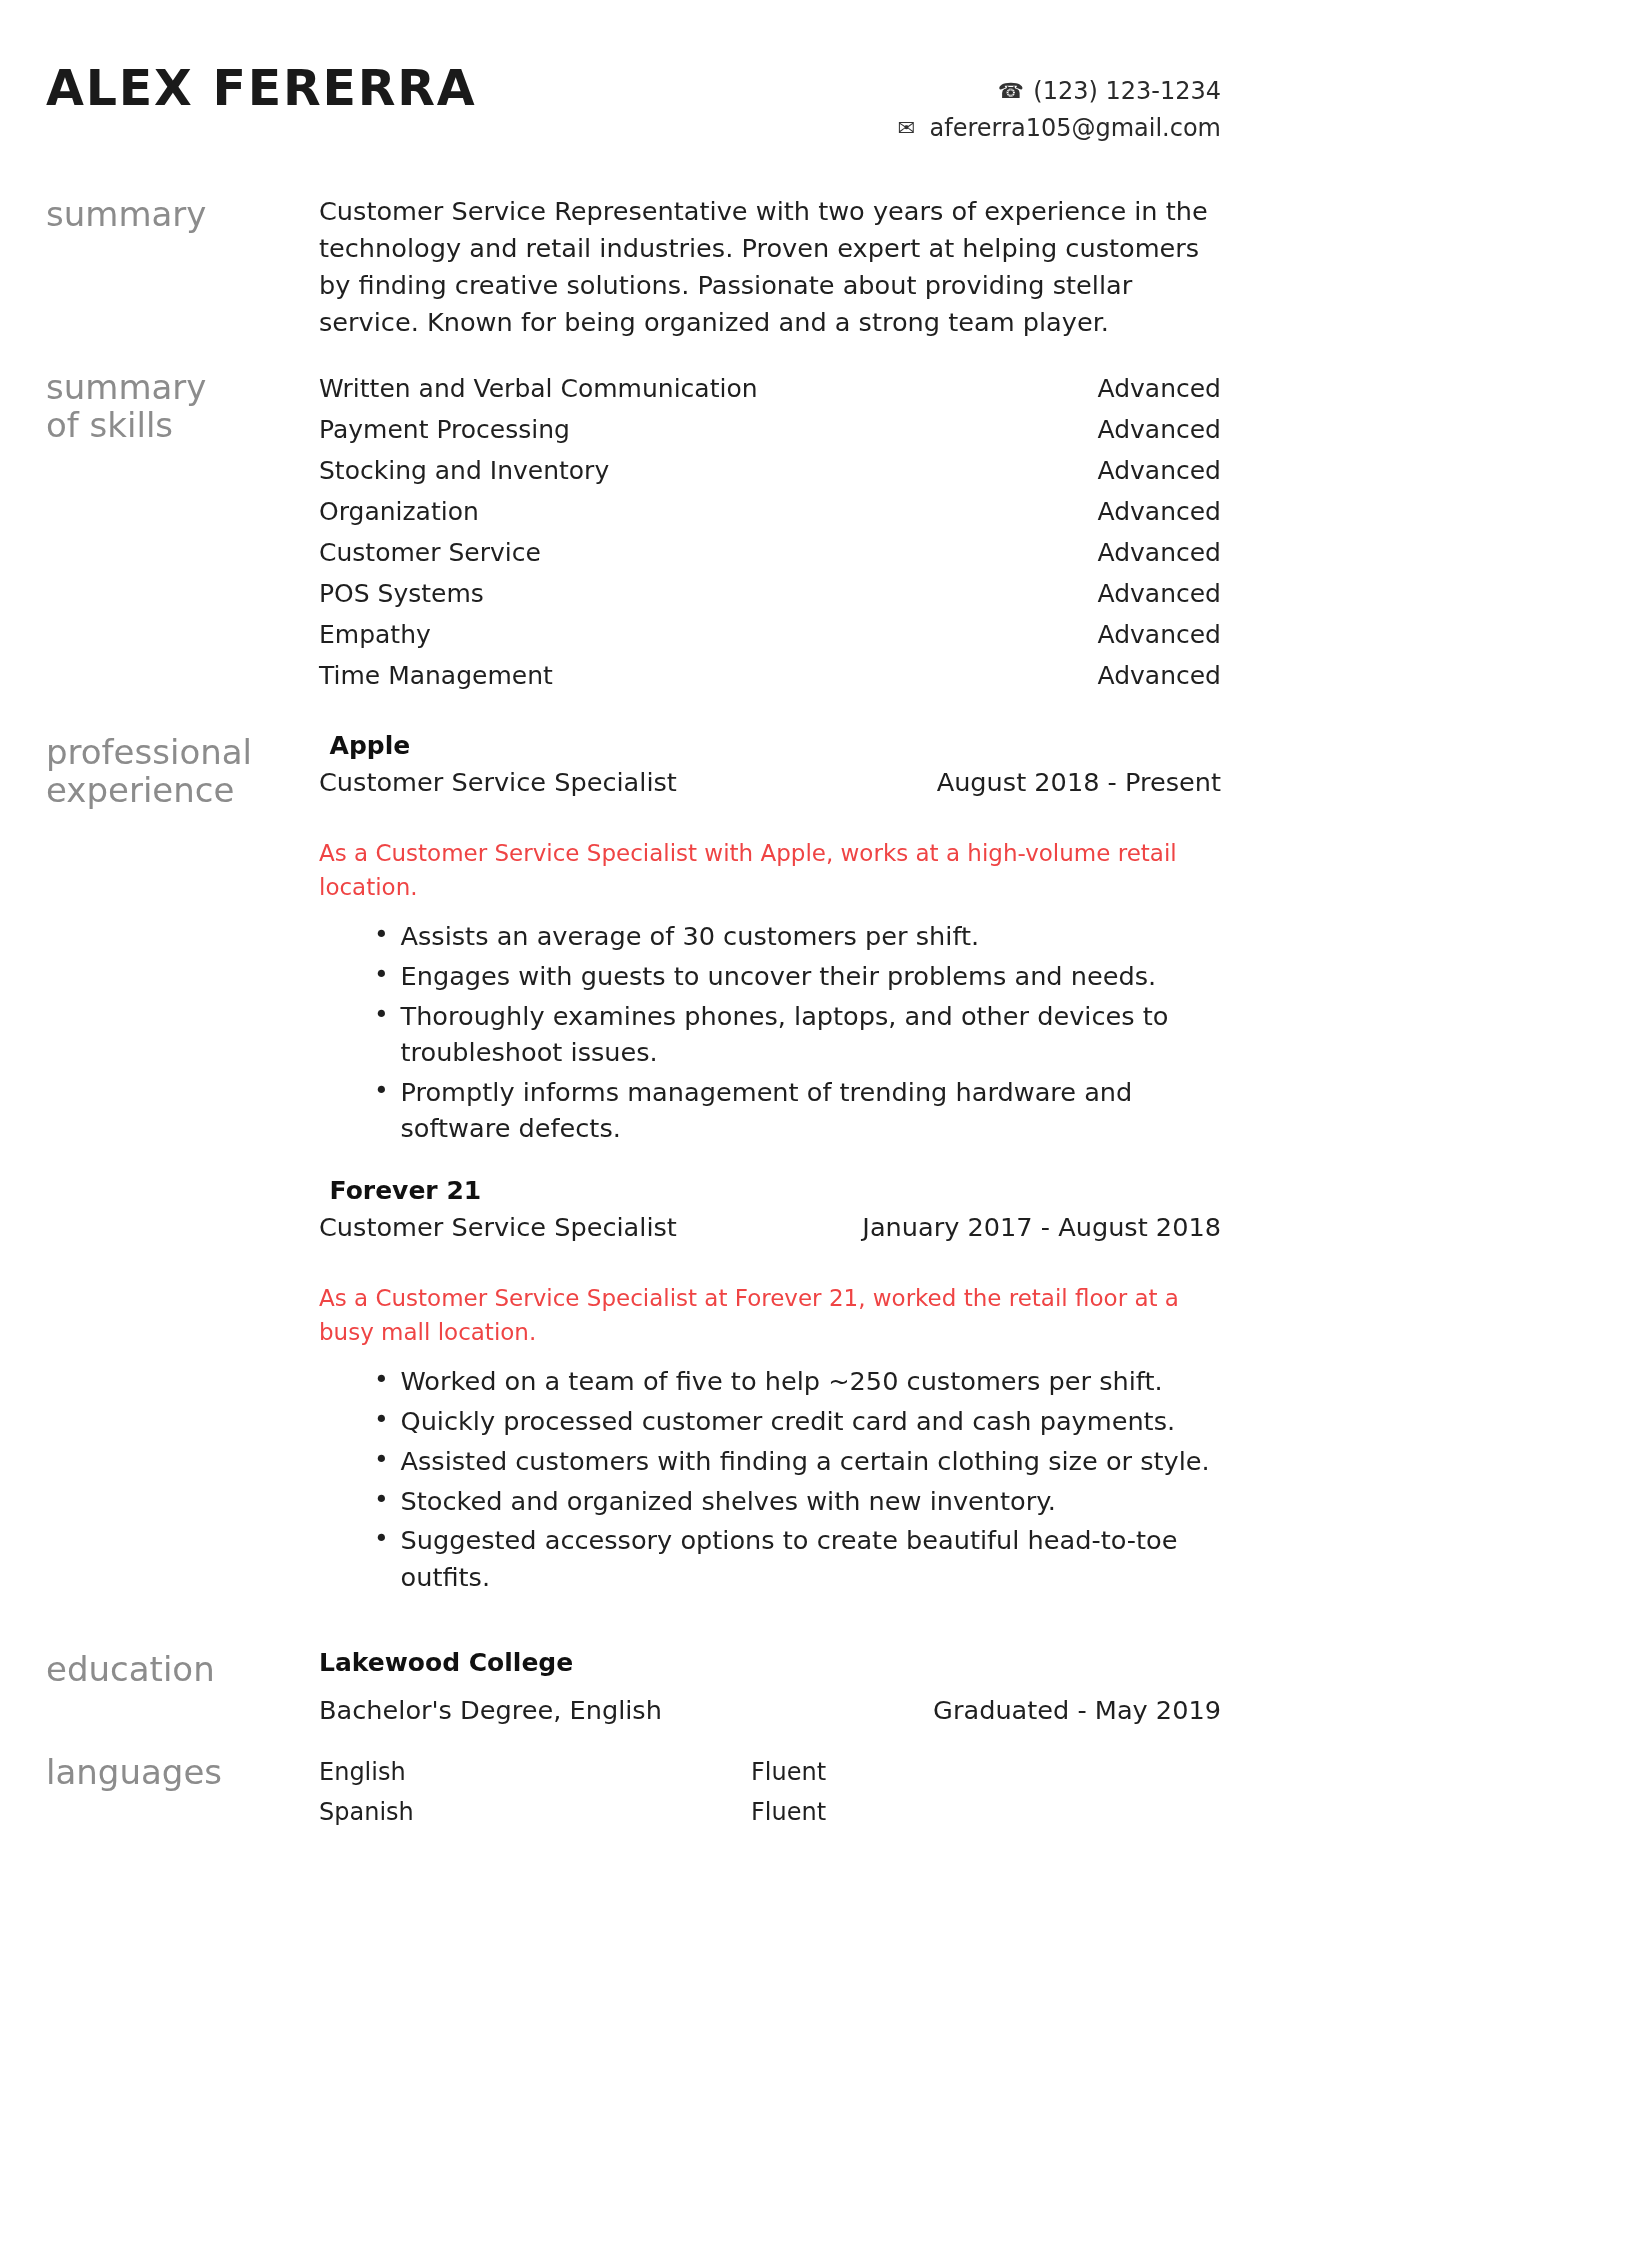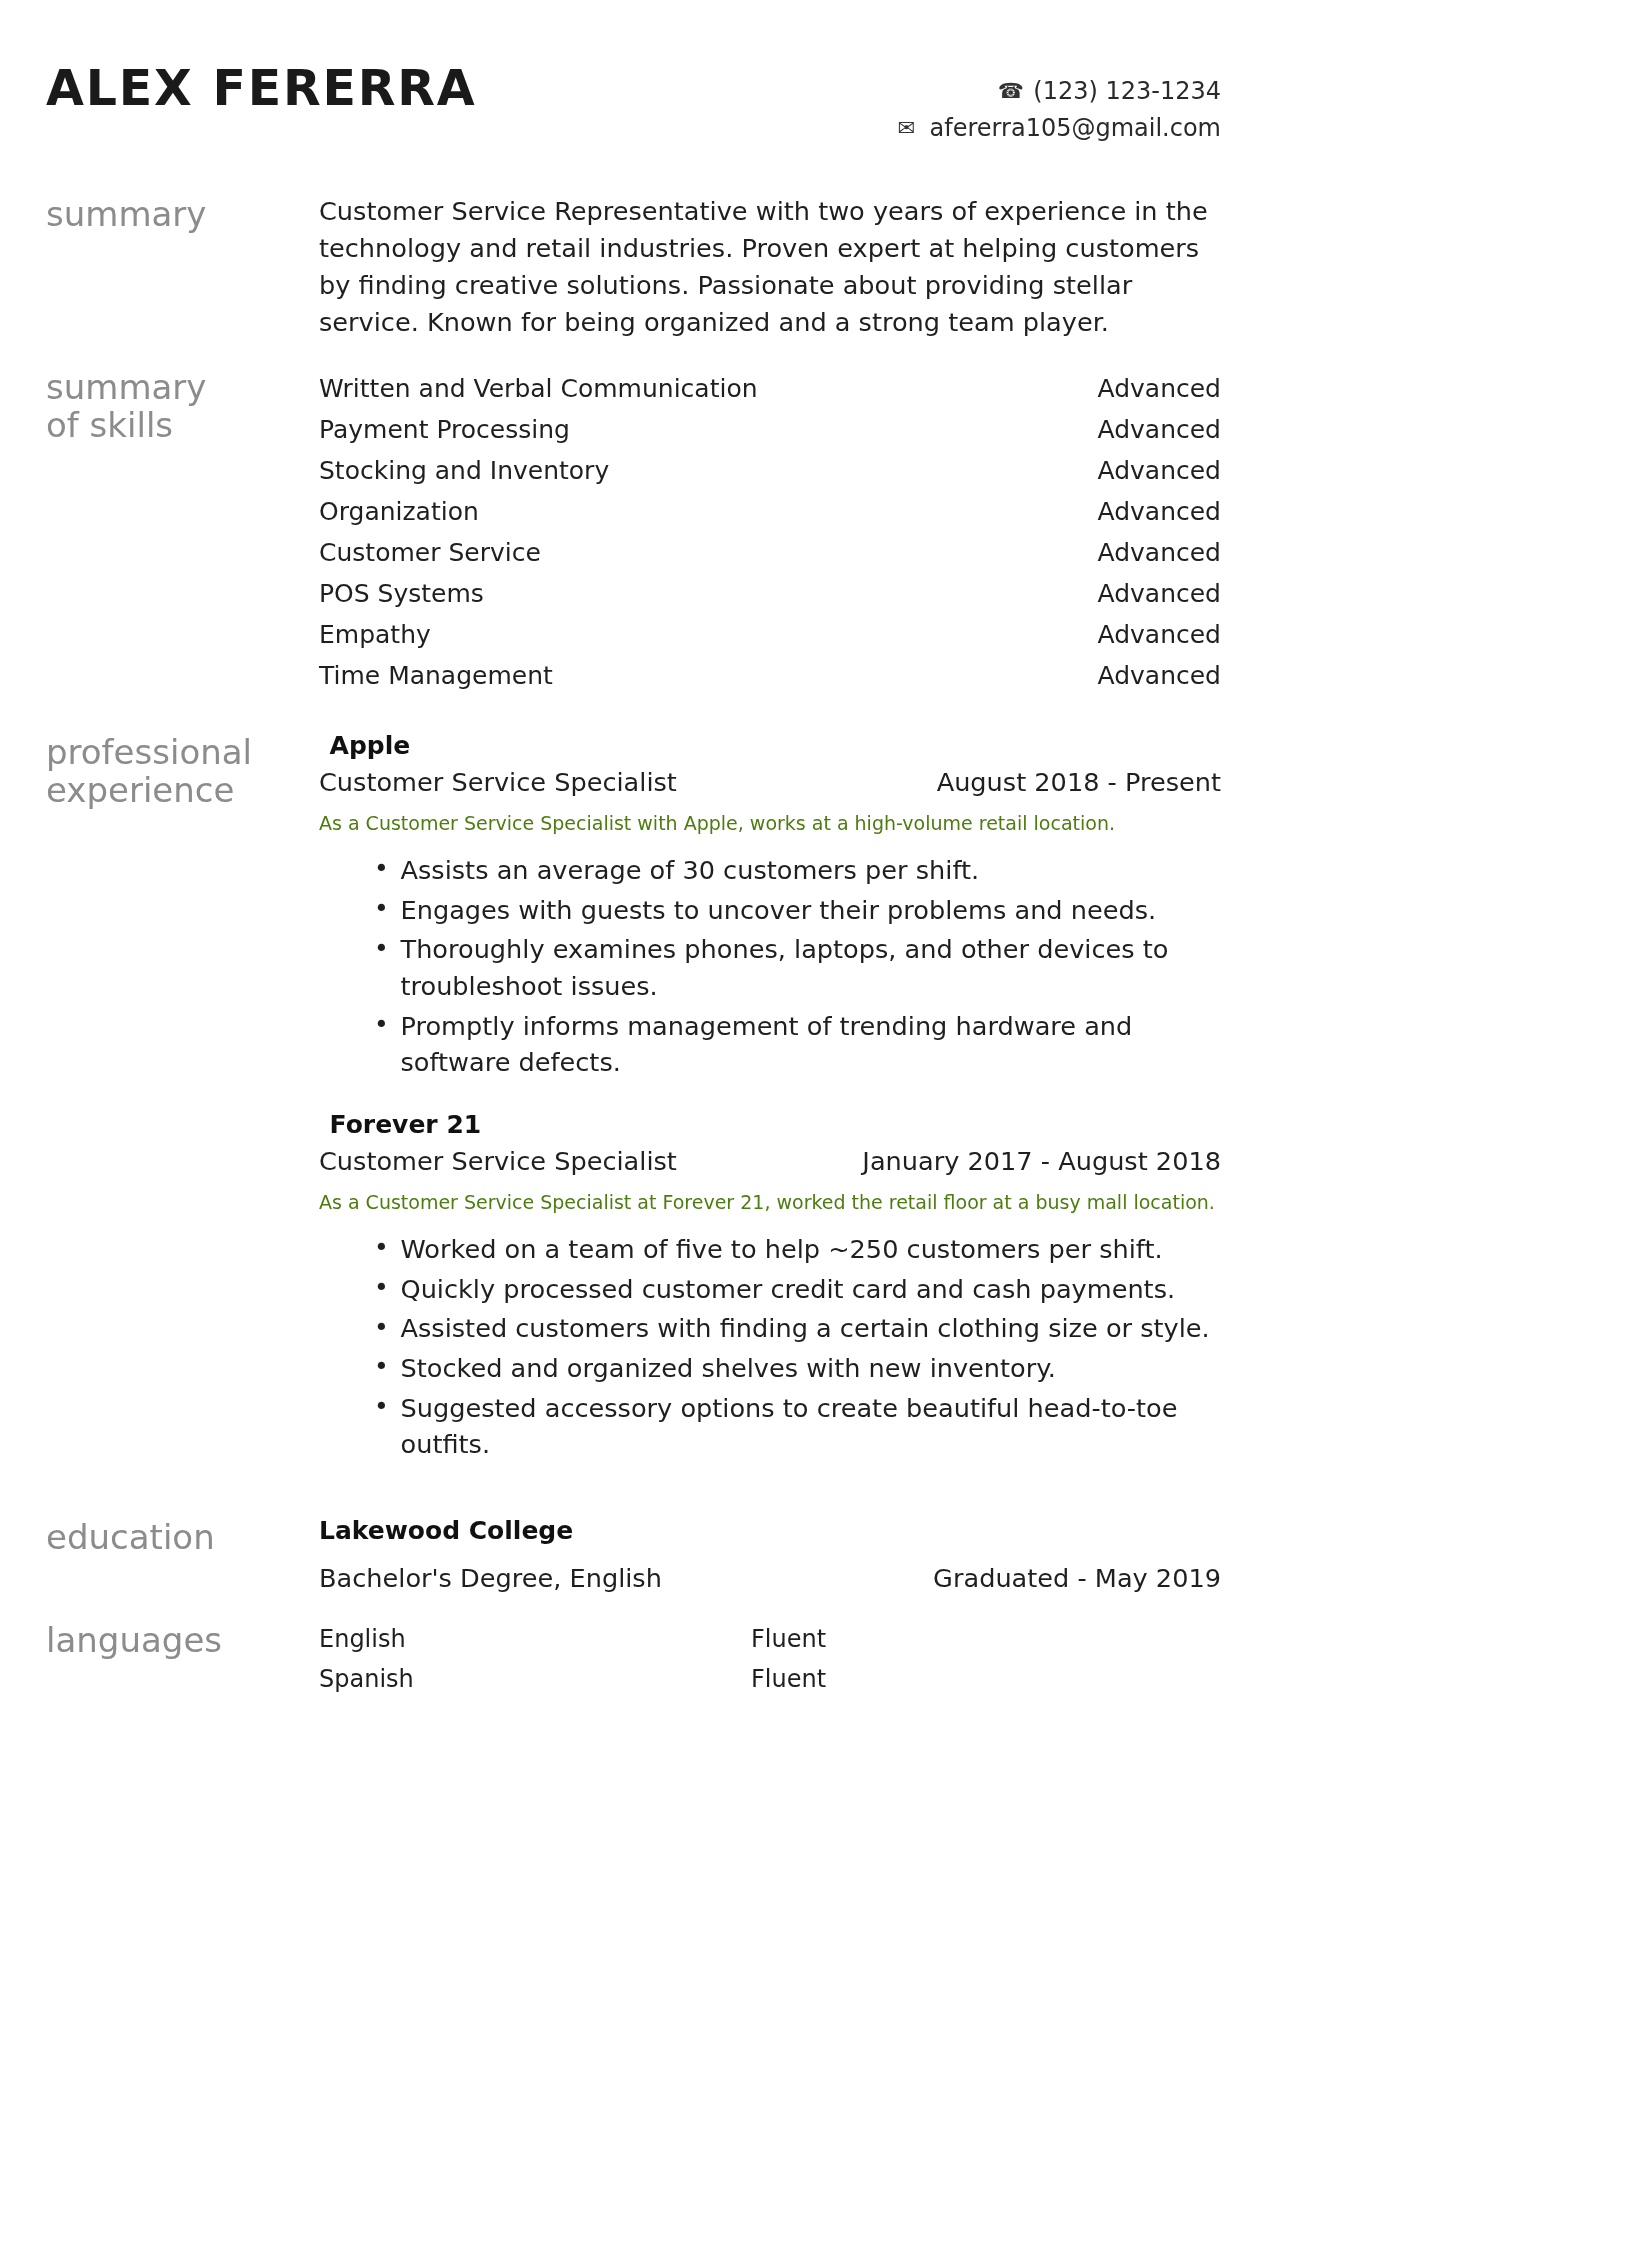--- a/index.html
+++ b/index.html
@@ -122,24 +122,24 @@
     align-items: baseline;
     font-size: 25.6px;
     color: #1f1f1f;
     max-width: 1244px;
   }
   .job-dates {
     white-space: nowrap;
     text-align: left;
   }
   .job-desc {
-    font-size: 19px;
+    font-size: 23px;
     line-height: 1.45;
-    color: #4d7c0f;
-    margin-top: 13px;
+    color: #ef4444;
+    margin-top: 40px;
     max-width: 1235px;
   }
   .bullets {
     margin: 14px 0 0 0;
     padding-left: 55px;
     list-style: none;
   }
   .bullets li {
     font-size: 25.6px;
     line-height: 1.42;

